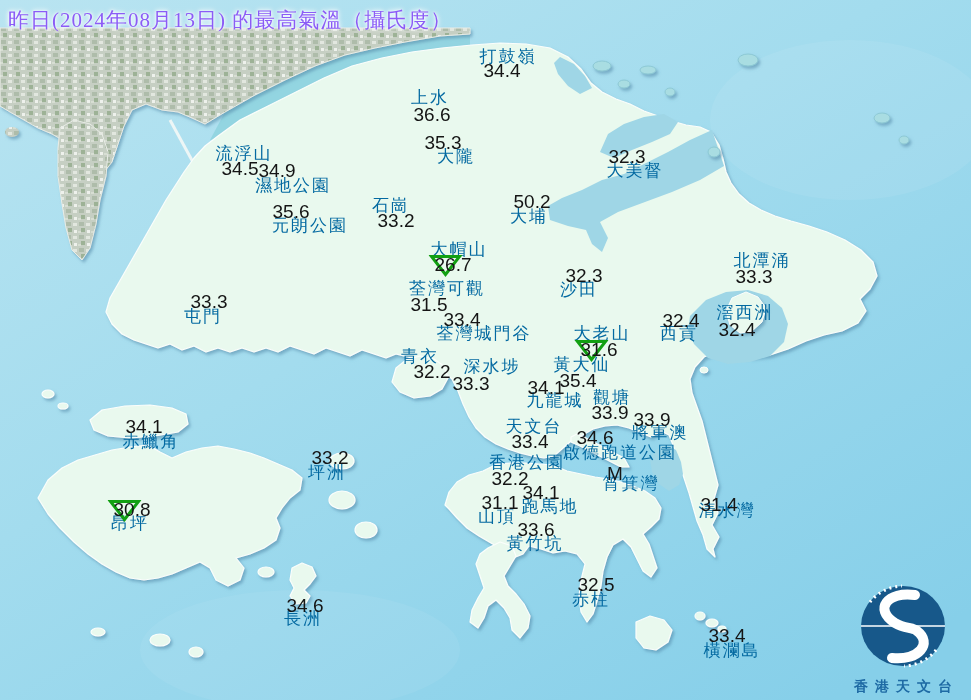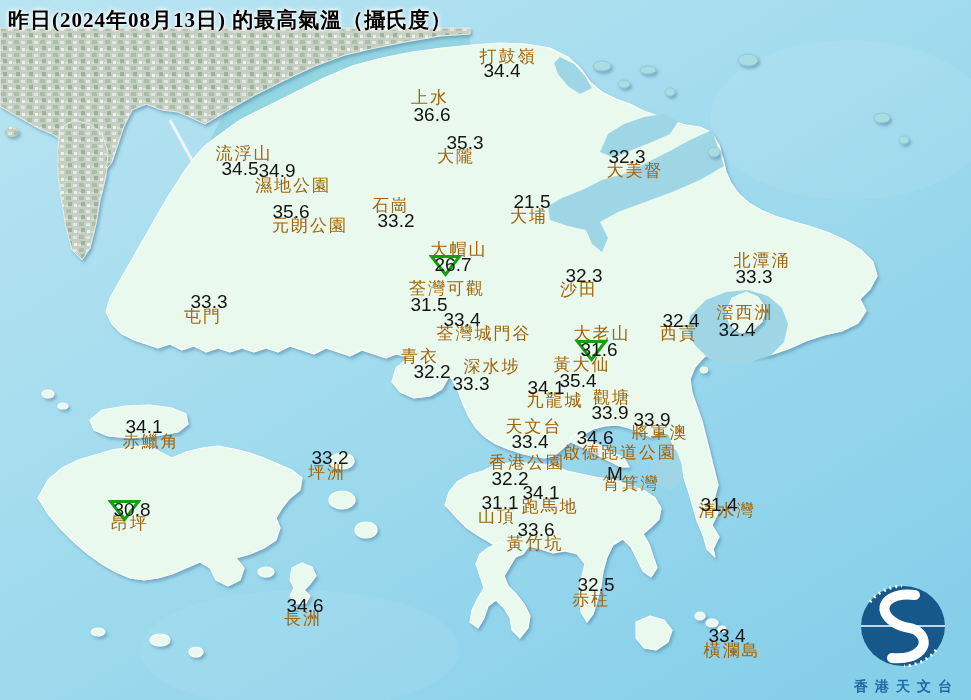--- a/index.html
+++ b/index.html
@@ -4,30 +4,30 @@
 <style>
   html,body{margin:0;padding:0;background:#dfeef5;}
   .canvas{
     position:relative;width:971px;height:700px;overflow:hidden;
     font-family:"Liberation Sans",sans-serif;
   }
   .map-svg{position:absolute;left:0;top:0;}
   .page-title{
     position:absolute;left:8px;top:6px;
     font-family:"Liberation Serif",serif;
-    font-size:21px;font-weight:700;color:#000000;
+    font-size:21px;font-weight:400;color:#8b5cf6;
     letter-spacing:1px;white-space:nowrap;
     text-shadow:0 0 4px #fff,0 0 2px #fff,0 0 6px #fff;
   }
   .stations{position:absolute;left:0;top:0;width:100%;height:100%;}
   .station{display:contents;}
   .station-name{
     position:absolute;transform:translate(-50%,-50%);
     font-family:"Liberation Serif",serif;
-    color:#a16207;font-size:17px;font-weight:500;
+    color:#0369a1;font-size:17px;font-weight:500;
     letter-spacing:2px;white-space:nowrap;line-height:1;
   }
   .station-value{
     position:absolute;transform:translate(-50%,-50%);
     color:#151515;font-size:19px;font-weight:400;
     white-space:nowrap;line-height:1;
   }
   .vtext{position:relative;z-index:2;}
   .tri{
     position:absolute;left:50%;top:50%;z-index:1;
@@ -167,21 +167,21 @@
     <div class="station">
       <div class="station-name" style="left: 430px; top: 97px;">上水</div>
       <div class="station-value" style="left: 432px; top: 114px;">
         
         <span class="vtext">36.6</span>
       </div>
     </div>
   
     <div class="station">
       <div class="station-name" style="left: 456px; top: 156px; text-align: center;">大隴</div>
-      <div class="station-value" style="left: 443px; top: 142px; margin-left: 22px;">
+      <div class="station-value" style="left: 443px; top: 142px;">
         
         <span class="vtext">35.3</span>
       </div>
     </div>
   
     <div class="station">
       <div class="station-name" style="left: 635px; top: 170px;">大美督</div>
       <div class="station-value" style="left: 627px; top: 156px;">
         
         <span class="vtext">32.3</span>
@@ -217,21 +217,21 @@
       <div class="station-value" style="left: 396px; top: 220px;">
         
         <span class="vtext">33.2</span>
       </div>
     </div>
   
     <div class="station">
       <div class="station-name" style="left: 529px; top: 216px;">大埔</div>
       <div class="station-value" style="left: 532px; top: 201px;">
         
-        <span class="vtext">21.5</span>
+        <span class="vtext">50.2</span>
       </div>
     </div>
   
     <div class="station">
       <div class="station-name" style="left: 459px; top: 249px;">大帽山</div>
       <div class="station-value" style="left: 453px; top: 264px;">
         <svg class="tri" width="34" height="26" viewBox="0 0 34 26">
             <polygon points="3,5 31,5 17,23"></polygon>
           </svg>
         <span class="vtext">26.7</span>

